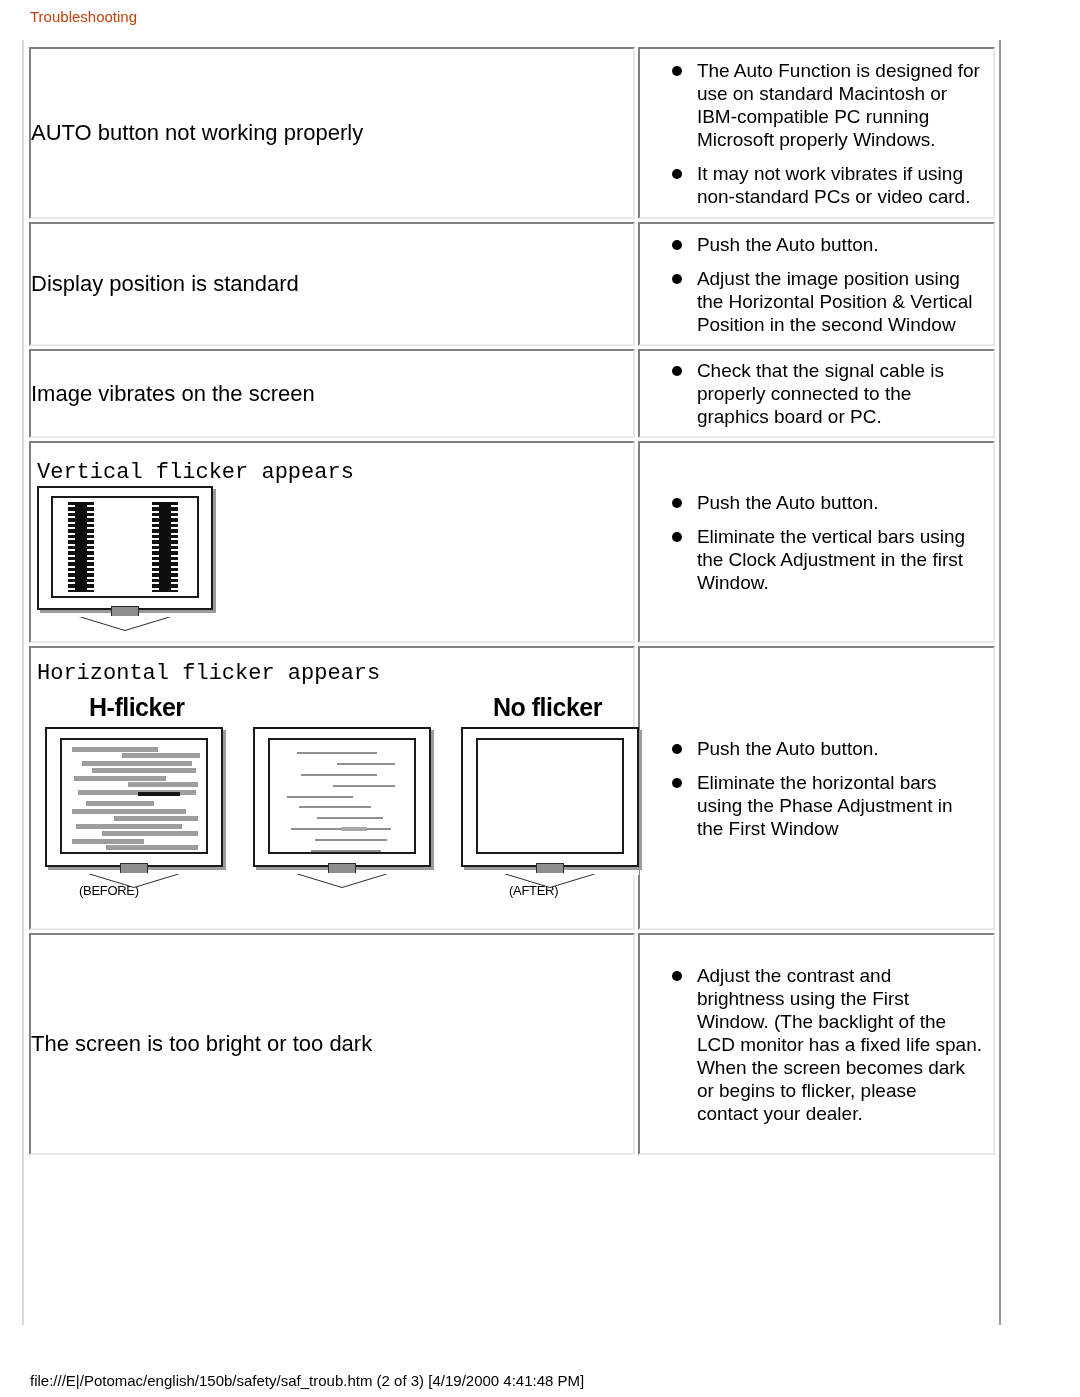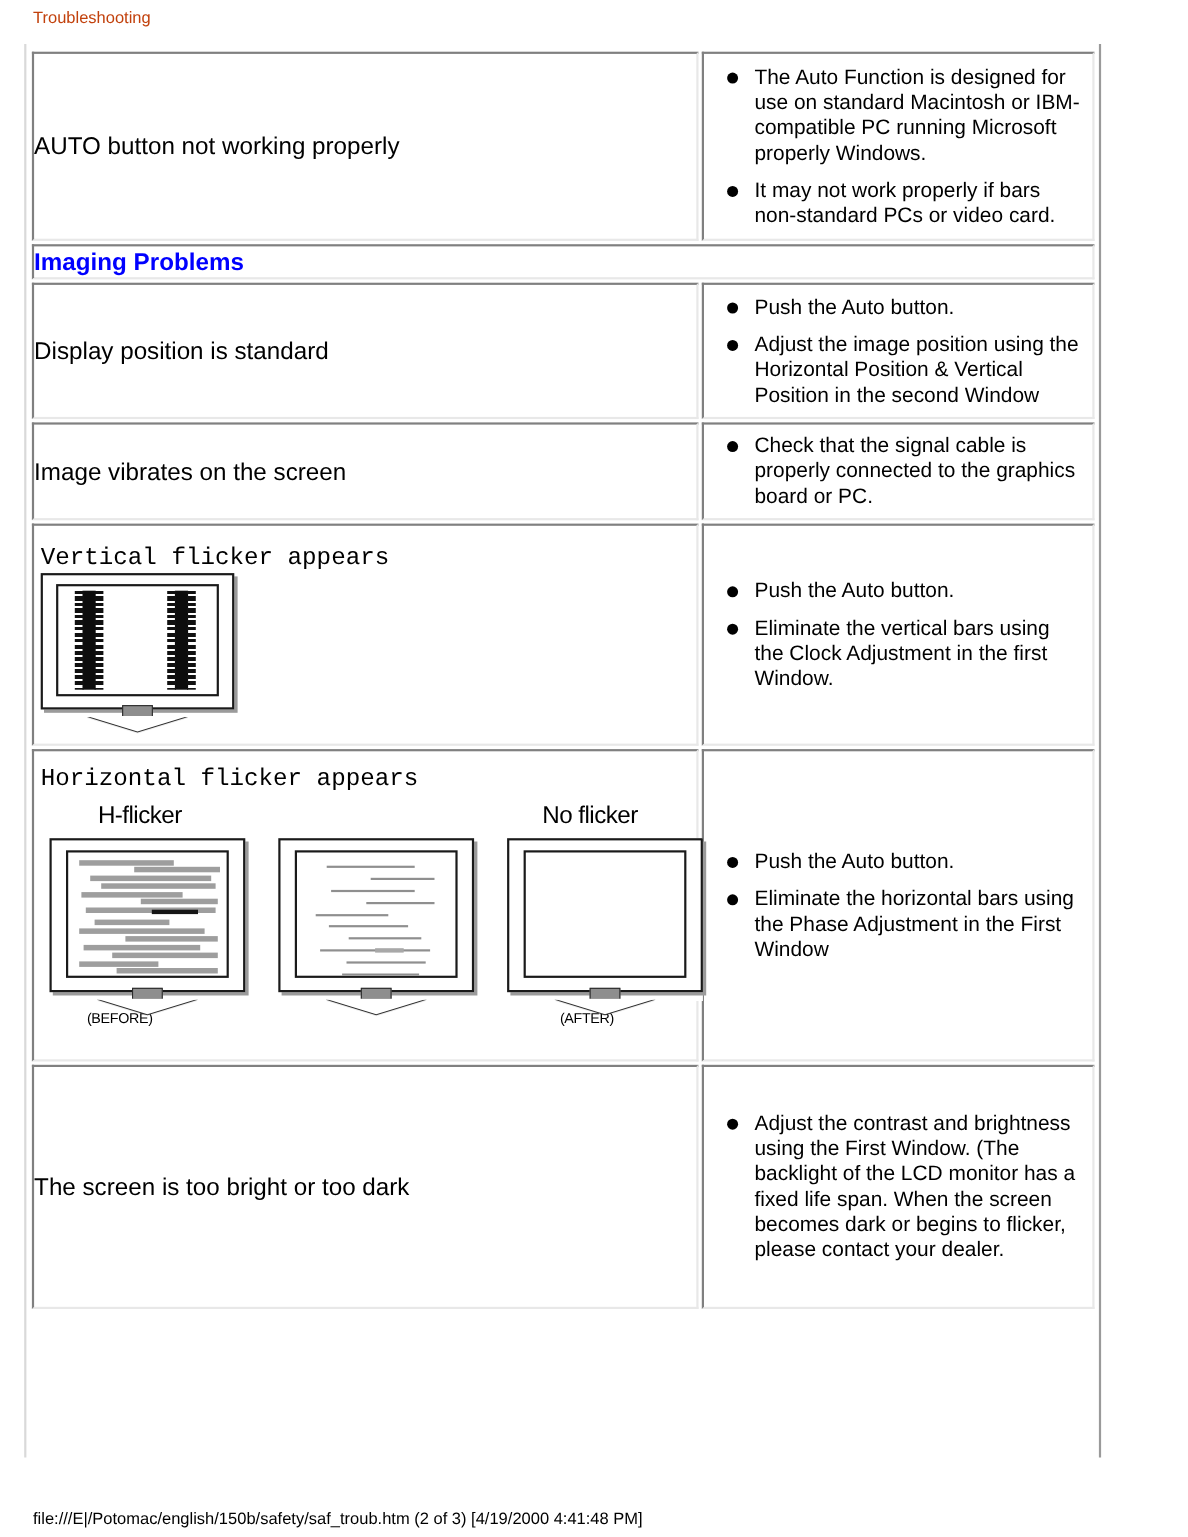--- a/index.html
+++ b/index.html
@@ -88,21 +88,21 @@
   }
   .banner-text {
     color: #0000ff;
     font-weight: bold;
     font-size: 22px;
     line-height: 28px;
   }
 
   
   .bullets {
-    padding: 8px 10px 8px 14px;
+    padding: 8px 10px 8px 25px;
   }
   .bullets.pad-tall { padding-top: 14px; padding-bottom: 14px; }
   .b-item {
     position: relative;
     padding-left: 32px;
     margin: 0 0 11px 0;
     font-size: 19px;
     line-height: 23px;
   }
   .b-item:last-child { margin-bottom: 0; }
@@ -202,22 +202,22 @@
   .hmon .screen { left: 13px; top: 9px; right: 13px; bottom: 11px; }
   .hmon .neck { bottom: -9px; }
   .hmon .base { bottom: -22px; }
   #hmon-before { left: 14px; }
   #hmon-middle { left: 222px; }
   #hmon-after  { left: 430px; }
 
   .cap-bold {
     position: absolute;
     top: 6px;
-    font-weight: normal;
-    font-size: 22px;
+    font-weight: bold;
+    font-size: 25px;
     letter-spacing: -0.5px;
   }
   #cap-hflicker { left: 58px; }
   #cap-noflicker { left: 462px; }
   .cap-paren {
     position: absolute;
     top: 196px;
     font-size: 13px;
     letter-spacing: -0.3px;
   }
@@ -275,31 +275,26 @@
         <div class="label-text">AUTO button not working properly</div>
       </td>
       <td>
         <div class="bullets">
           <div class="b-item">
             <span class="dot"></span>
             <span>The Auto Function is designed for use on standard Macintosh or IBM-compatible PC running Microsoft properly Windows.</span>
           </div>
           <div class="b-item">
             <span class="dot"></span>
-            <span>It may not work properly if bars non-standard PCs or video card.</span>
-          </div>
-        </div>
-      </td>
-    </tr>
-
-    <tr>
-      <td class="banner" colspan="2">
-        <span class="banner-text">Imaging Problems</span>
-      </td>
-    </tr>
+            <span>It may not work vibrates if using non-standard PCs or video card.</span>
+          </div>
+        </div>
+      </td>
+    </tr>
+
 
     <tr>
       <td class="label-cell" style="height:120px">
         <div class="label-text">Display position is standard</div>
       </td>
       <td>
         <div class="bullets">
           <div class="b-item">
             <span class="dot"></span>
             <span>Push the Auto button.</span>

